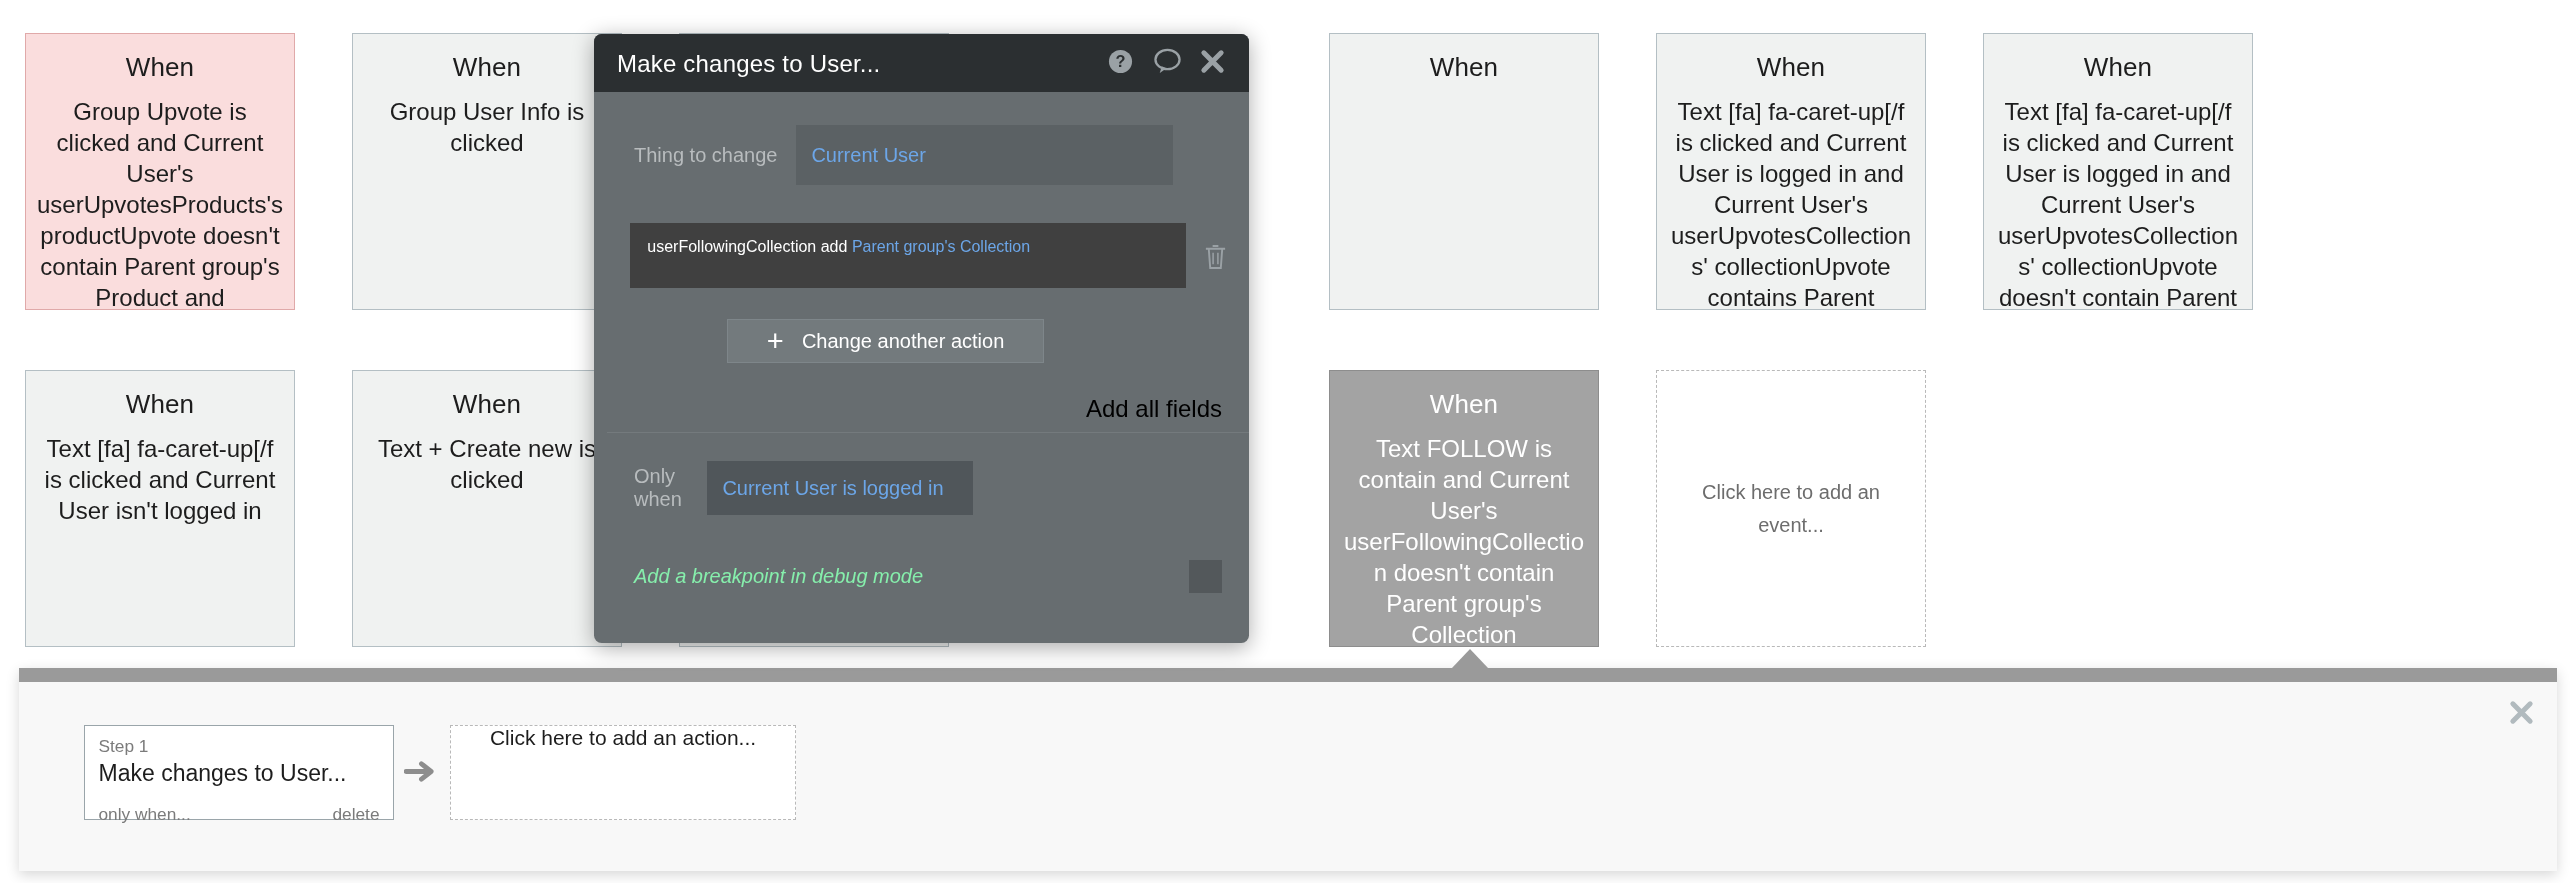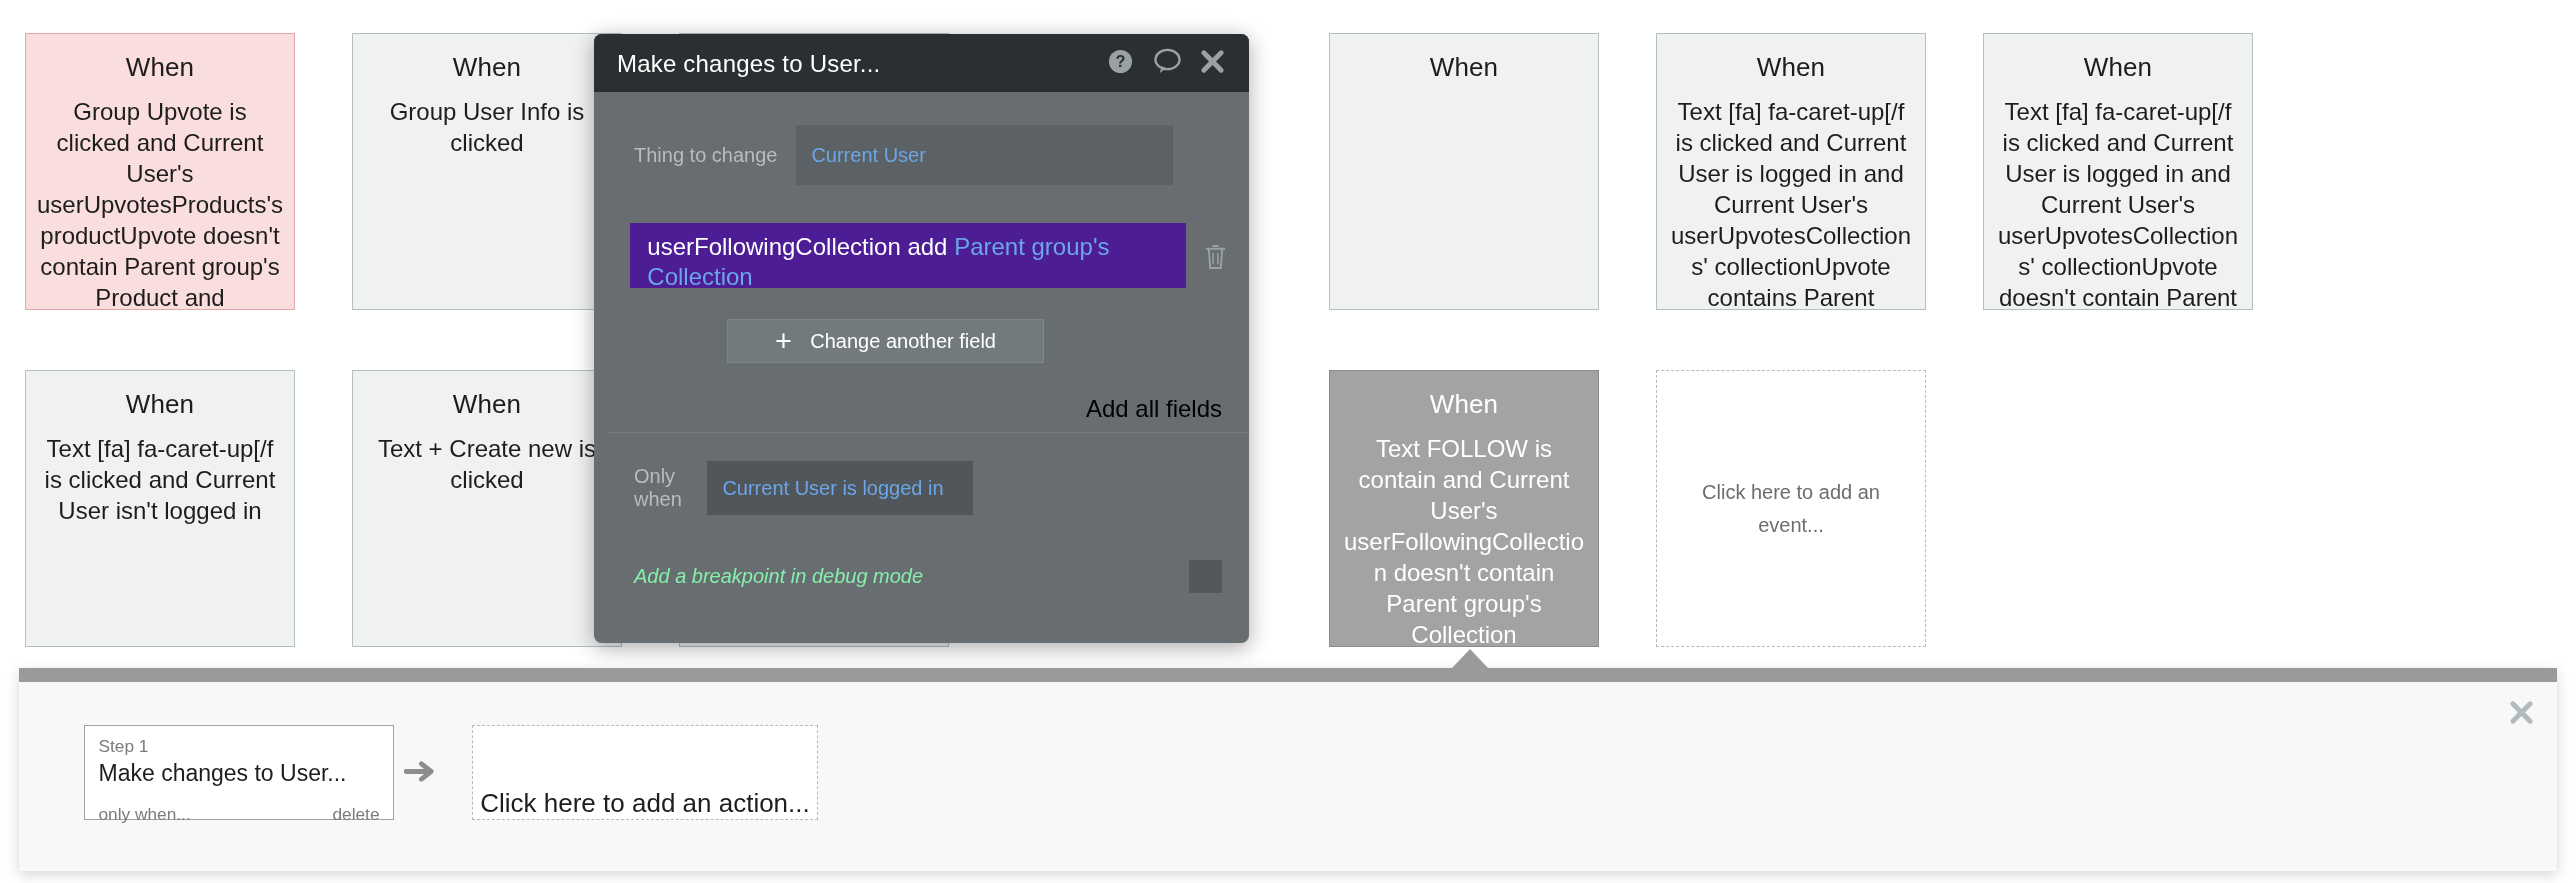--- a/index.html
+++ b/index.html
@@ -151,24 +151,24 @@
     cursor: text;
   }
   #thing-value { width: 377px; }
 
   #field-entry {
     position: absolute;
     left: 23px;
     top: 131px;
     width: 556px;
     height: 65px;
-    background: #4c1d95;
+    background: #404040;
     box-sizing: border-box;
     padding: 8.7px 17.3px 0 17.3px;
-    font-size: 24px;
+    font-size: 16px;
     line-height: 30px;
     color: #ffffff;
     cursor: text;
   }
   #field-entry .blue { color: #6ca6e8; }
   #field-delete-icon {
     position: absolute;
     left: 596px;
     top: 150px;
     width: 25px;
@@ -321,32 +321,32 @@
   #step-arrow-icon {
     position: absolute;
     left: 385px;
     top: 89px;
     width: 33px;
     height: 29px;
   }
 
   #add-action-placeholder {
     position: absolute;
-    left: 453px;
+    left: 431px;
     top: 57px;
     width: 346px;
     height: 95px;
     box-sizing: border-box;
     border: 1.9px dashed #b9b9b9;
     background: #ffffff;
     display: flex;
-    align-items: flex-end;
+    align-items: flex-start;
     justify-content: center;
     color: #1d1d1d;
-    font-size: 26px;
+    font-size: 21px;
     cursor: pointer;
   }
 </style>
 </head>
 <body>
 
 <div id="event-canvas">
 
   <div class="event-card highlight" style="left:25px; top:33px;">
     <div class="card-when">When</div>
@@ -442,21 +442,21 @@
 
     <span id="field-delete-icon">
       <svg width="25" height="29" viewBox="0 0 26 30">
         <path d="M3 7 H23 M10 4 H16 M6 7 L7.5 27 H18.5 L20 7" fill="none" stroke="#9aa1a5" stroke-width="2"></path>
         <path d="M10.5 11 V23 M15.5 11 V23" stroke="#9aa1a5" stroke-width="1.6"></path>
       </svg>
     </span>
 
     <div id="change-another-field">
       <span class="plus">+</span>
-      <span>Change another field</span>
+      <span>Change another action</span>
     </div>
 
     <div id="add-all-fields">Add all fields</div>
 
     <div id="modal-divider"></div>
 
     <div id="only-when-row" class="prop-row">
       <div class="prop-label prop-label-sm">Only when</div>
       <div id="only-when-value" class="prop-value-box">Current User is logged in</div>
     </div>

